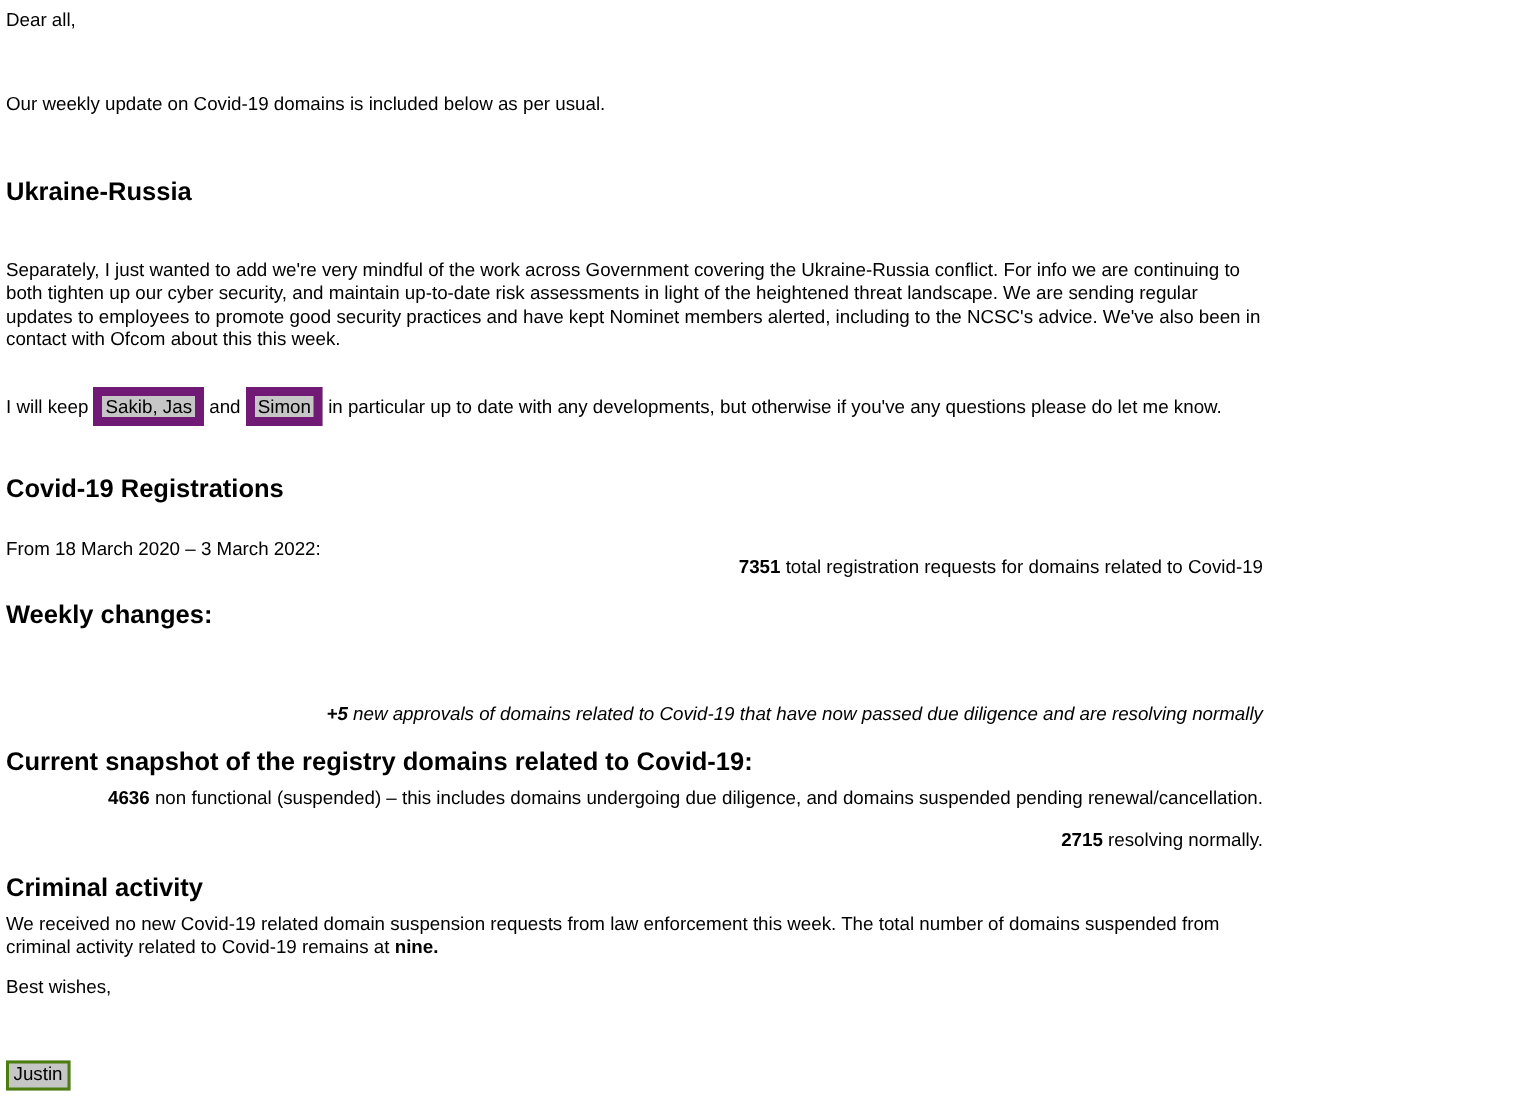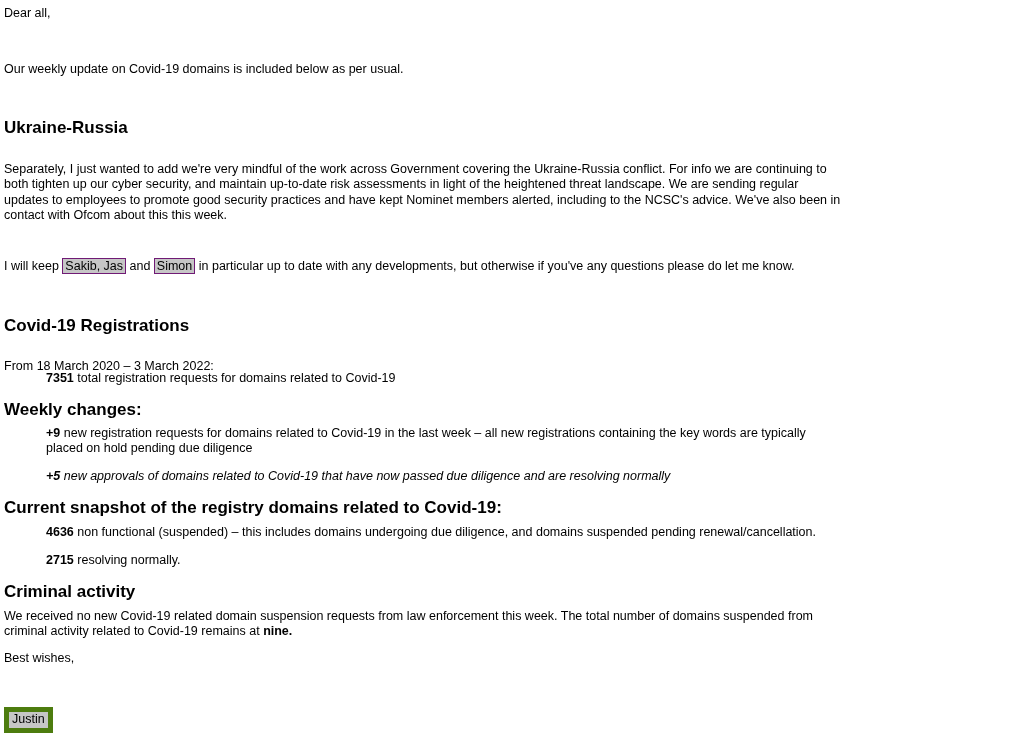--- a/index.html
+++ b/index.html
@@ -32,32 +32,32 @@
     font-size: 12.5px;
     line-height: 1.22;
     margin: 0;
   }
   .bold { font-weight: bold; }
   .heading {
     font-size: 17px;
     font-weight: bold;
     margin: 0;
   }
-  .indent { padding-left: 42px; }
+  .indent { padding-left: 42px; text-align: right; }
   .redact {
     background: #c6c6c6;
-    border: 1px solid #701a75;
+    border: 6px solid #701a75;
     padding: 0 2px;
     display: inline-block;
     line-height: 1.15;
   }
   .sig {
     display: inline-block;
     background: #c6c6c6;
-    border: 5px solid #4d7c0f;
+    border: 2px solid #4d7c0f;
     padding: 0 3px;
     font-size: 12.5px;
   }
 </style>
 </head>
 <body>
 
 <div class="page">
 
   <div class="block" style="top: 6px;">
@@ -65,21 +65,21 @@
   </div>
 
   <div class="block" style="top: 62px;">
     <p class="p">Our weekly update on Covid-19 domains is included below as per usual.</p>
   </div>
 
   <div class="block" style="top: 117px;">
     <p class="heading">Ukraine-Russia</p>
   </div>
 
-  <div class="block" style="top: 162px;">
+  <div class="block" style="top: 173px;">
     <p class="p">Separately, I just wanted to add we're very mindful of the work across Government covering the Ukraine-Russia conflict. For info we are continuing to both tighten up our cyber security, and maintain up-to-date risk assessments in light of the heightened threat landscape. We are sending regular updates to employees to promote good security practices and have kept Nominet members alerted, including to the NCSC's advice. We've also been in contact with Ofcom about this this week.</p>
   </div>
 
   <div class="block" style="top: 258px;">
     <p class="p"><span>I will keep </span><span class="redact">Sakib, Jas</span><span> and </span><span class="redact">Simon</span><span> in particular up to date with any developments, but otherwise if you've any questions please do let me know.</span></p>
   </div>
 
   <div class="block" style="top: 315px;">
     <p class="heading">Covid-19 Registrations</p>
   </div>
@@ -89,23 +89,20 @@
   </div>
 
   <div class="block indent" style="top: 371px;">
     <p class="p"><span class="bold">7351</span><span> total registration requests for domains related to Covid-19</span></p>
   </div>
 
   <div class="block" style="top: 399px;">
     <p class="heading">Weekly changes:</p>
   </div>
 
-  <div class="block indent" style="top: 426px;">
-    <p class="p"><span class="bold">+9</span><span> new registration requests for domains related to Covid-19 in the last week – all new registrations containing the key words are typically placed on hold pending due diligence</span></p>
-  </div>
 
   <div class="block indent" style="top: 469px; font-style: italic;">
     <p class="p"><span class="bold">+5</span><span> new approvals of domains related to Covid-19 that have now passed due diligence and are resolving normally</span></p>
   </div>
 
   <div class="block" style="top: 497px;">
     <p class="heading">Current snapshot of the registry domains related to Covid-19:</p>
   </div>
 
   <div class="block indent" style="top: 525px;">

